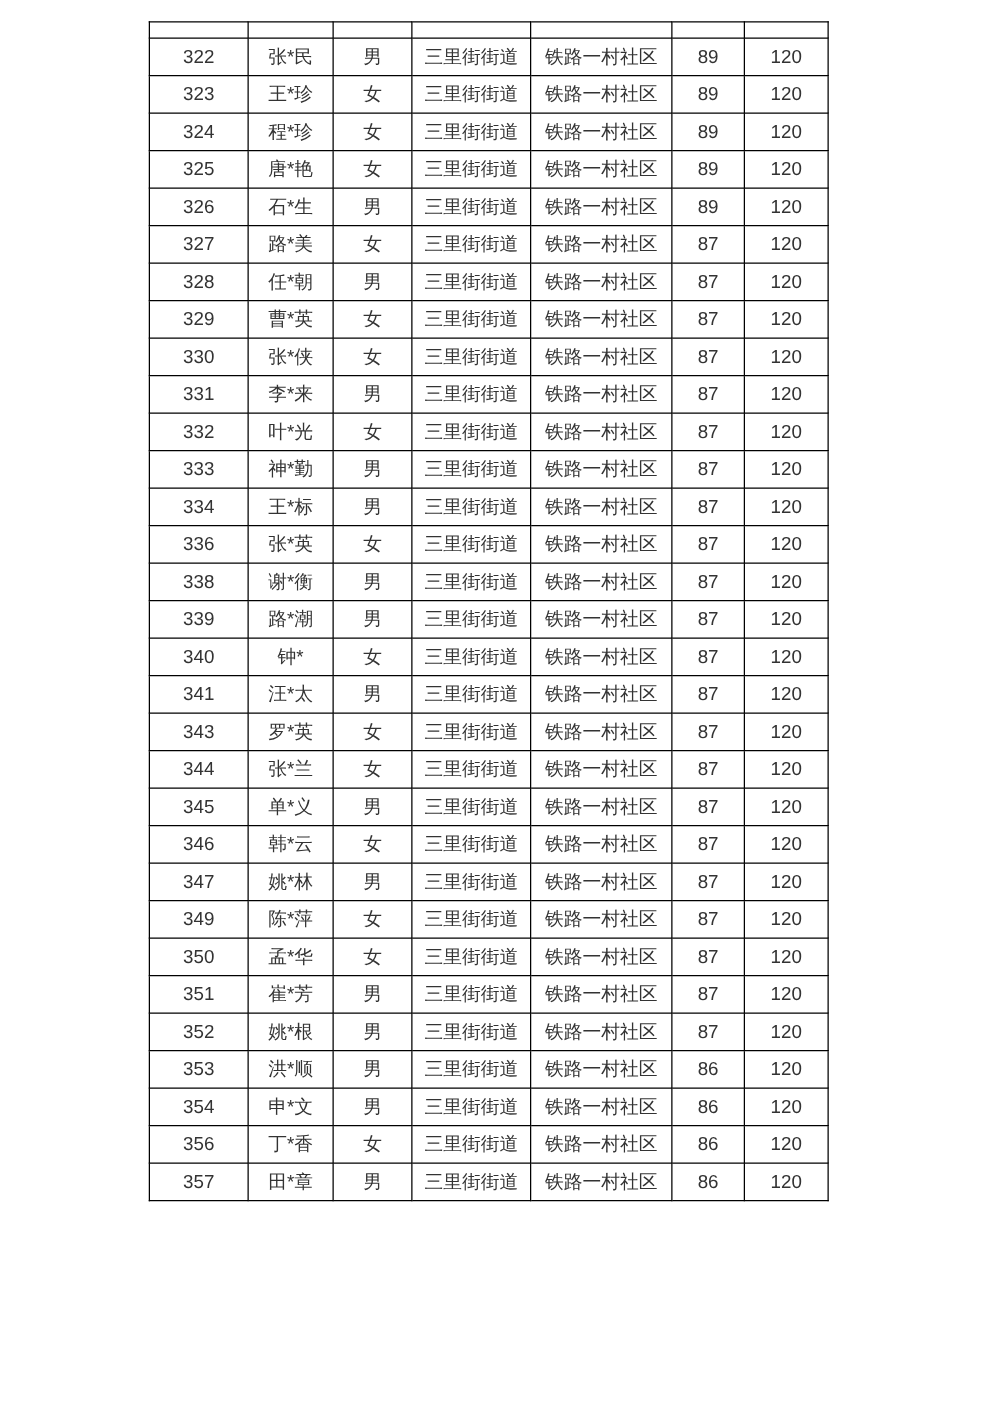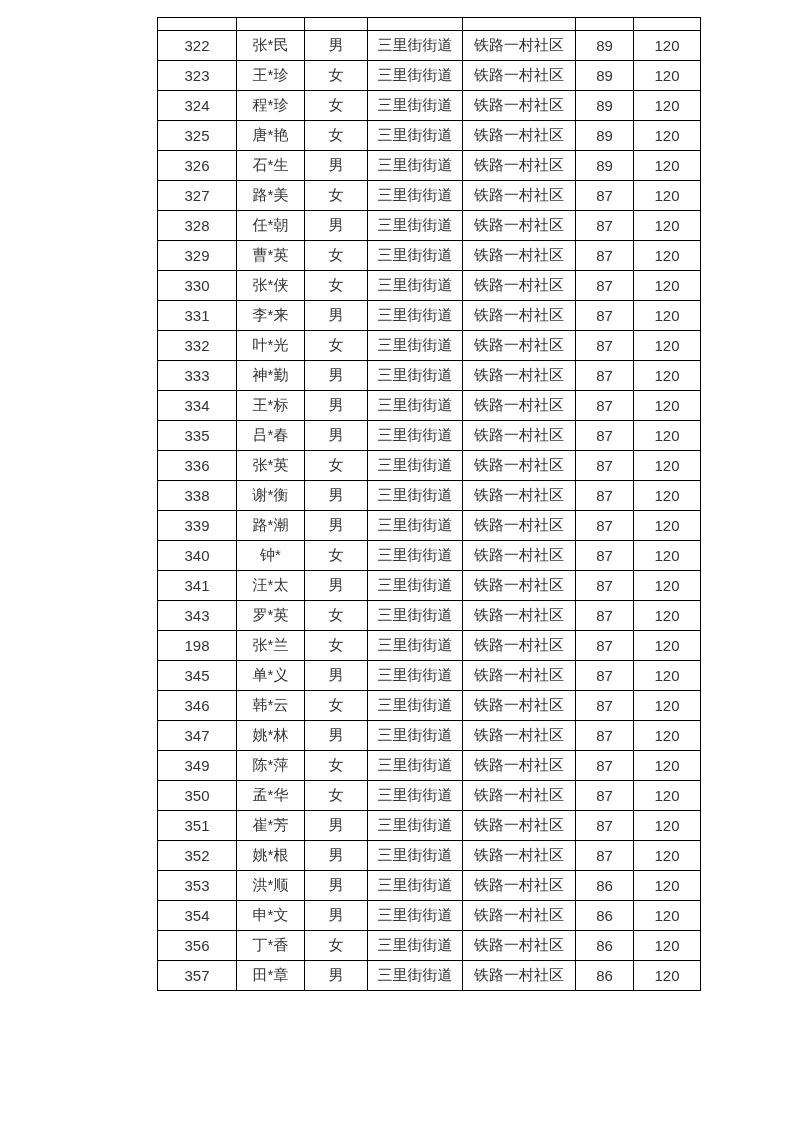--- a/index.html
+++ b/index.html
@@ -14,21 +14,20 @@
     background: #ffffff;
     overflow: hidden;
     font-family: "Liberation Sans", "DejaVu Sans", sans-serif;
   }
   table.roster {
     position: absolute;
     left: 119px;
     top: 17px;
     border-collapse: collapse;
     table-layout: fixed;
-    margin-left: 38px;
   }
   table.roster td {
     border: 1px solid #000000;
     text-align: center;
     vertical-align: middle;
     font-size: 15px;
     color: #333333;
     height: 29px;
     padding: 0;
     overflow: hidden;
@@ -187,29 +186,20 @@
   <tr>
     <td>334</td>
     <td>王*标</td>
     <td>男</td>
     <td>三里街街道</td>
     <td>铁路一村社区</td>
     <td>87</td>
     <td>120</td>
   </tr>
 
-  <tr>
-    <td>335</td>
-    <td>吕*春</td>
-    <td>男</td>
-    <td>三里街街道</td>
-    <td>铁路一村社区</td>
-    <td>87</td>
-    <td>120</td>
-  </tr>
 
   <tr>
     <td>336</td>
     <td>张*英</td>
     <td>女</td>
     <td>三里街街道</td>
     <td>铁路一村社区</td>
     <td>87</td>
     <td>120</td>
   </tr>
@@ -260,21 +250,21 @@
     <td>343</td>
     <td>罗*英</td>
     <td>女</td>
     <td>三里街街道</td>
     <td>铁路一村社区</td>
     <td>87</td>
     <td>120</td>
   </tr>
 
   <tr>
-    <td>198</td>
+    <td>344</td>
     <td>张*兰</td>
     <td>女</td>
     <td>三里街街道</td>
     <td>铁路一村社区</td>
     <td>87</td>
     <td>120</td>
   </tr>
 
   <tr>
     <td>345</td>

